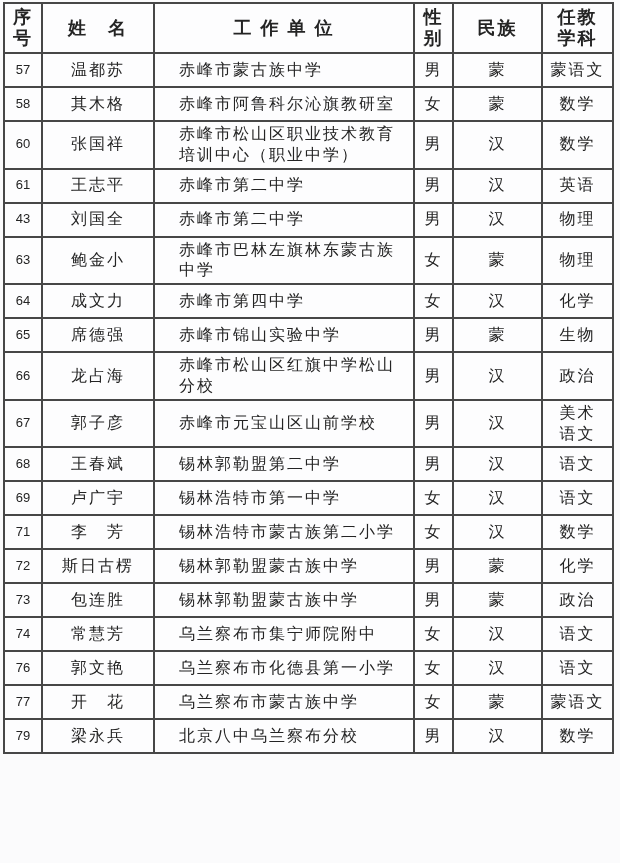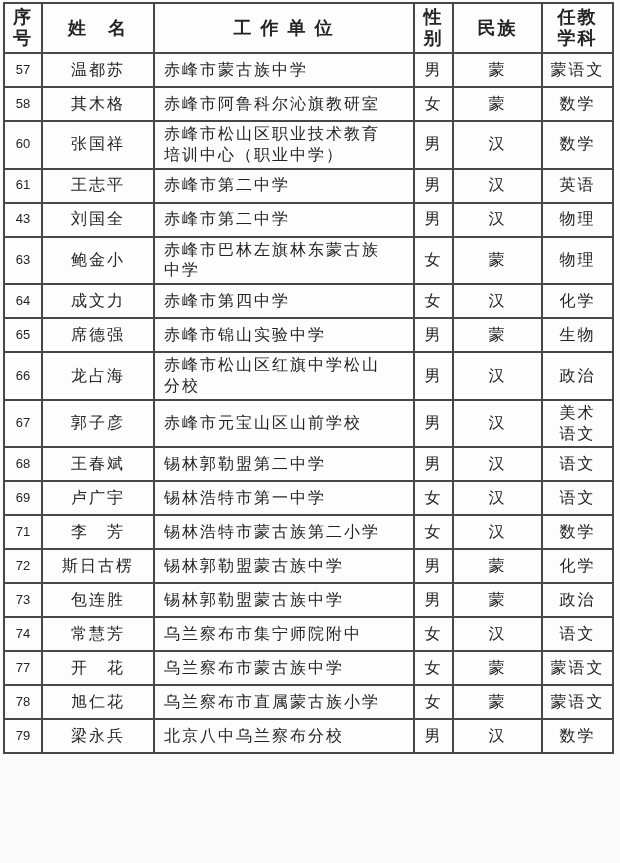--- a/index.html
+++ b/index.html
@@ -42,21 +42,21 @@
     vertical-align: middle;
     padding: 2px 2px;
     height: 28px;
   }
   td.cell-no {
     letter-spacing: 0;
     font-size: 13px;
   }
   td.cell-unit {
     text-align: left;
-    padding-left: 9px;
+    padding-left: 24px;
   }
   .unit-text {
     display: inline-block;
     max-width: 224px;
     text-align: left;
     vertical-align: middle;
   }
 </style>
 </head>
 <body>
@@ -208,31 +208,31 @@
         </tr>
         <tr>
           <td class="cell-no">74</td>
           <td class="cell-name">常慧芳</td>
           <td class="cell-unit"><span class="unit-text">乌兰察布市集宁师院附中</span></td>
           <td class="cell-gender">女</td>
           <td class="cell-ethnicity">汉</td>
           <td class="cell-subject">语文</td>
         </tr>
         <tr>
+          <td class="cell-no">76</td>
+          <td class="cell-name">郭文艳</td>
+          <td class="cell-unit"><span class="unit-text">乌兰察布市化德县第一小学</span></td>
+          <td class="cell-gender">女</td>
+          <td class="cell-ethnicity">汉</td>
+          <td class="cell-subject">语文</td>
+        </tr>
+        <tr>
           <td class="cell-no">77</td>
           <td class="cell-name">开　花</td>
           <td class="cell-unit"><span class="unit-text">乌兰察布市蒙古族中学</span></td>
-          <td class="cell-gender">女</td>
-          <td class="cell-ethnicity">蒙</td>
-          <td class="cell-subject">蒙语文</td>
-        </tr>
-        <tr>
-          <td class="cell-no">78</td>
-          <td class="cell-name">旭仁花</td>
-          <td class="cell-unit"><span class="unit-text">乌兰察布市直属蒙古族小学</span></td>
           <td class="cell-gender">女</td>
           <td class="cell-ethnicity">蒙</td>
           <td class="cell-subject">蒙语文</td>
         </tr>
         <tr>
           <td class="cell-no">79</td>
           <td class="cell-name">梁永兵</td>
           <td class="cell-unit"><span class="unit-text">北京八中乌兰察布分校</span></td>
           <td class="cell-gender">男</td>
           <td class="cell-ethnicity">汉</td>

